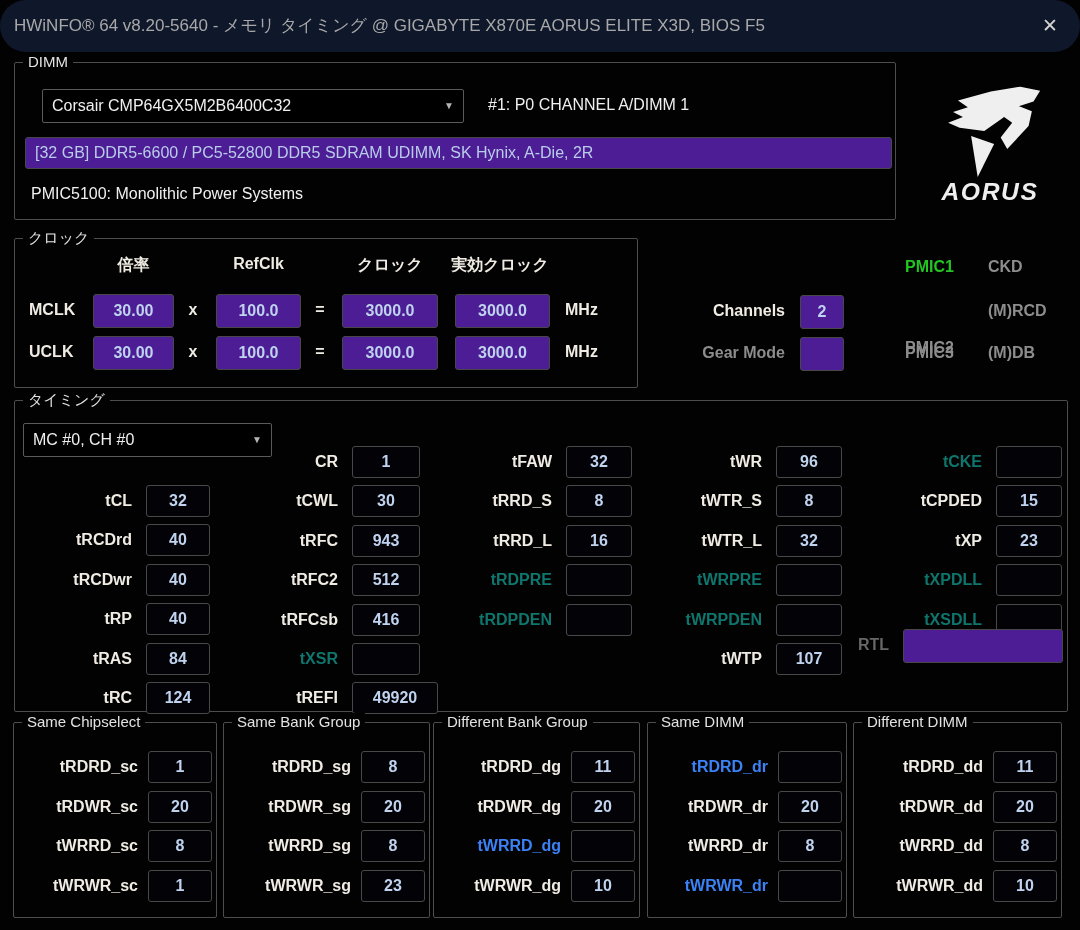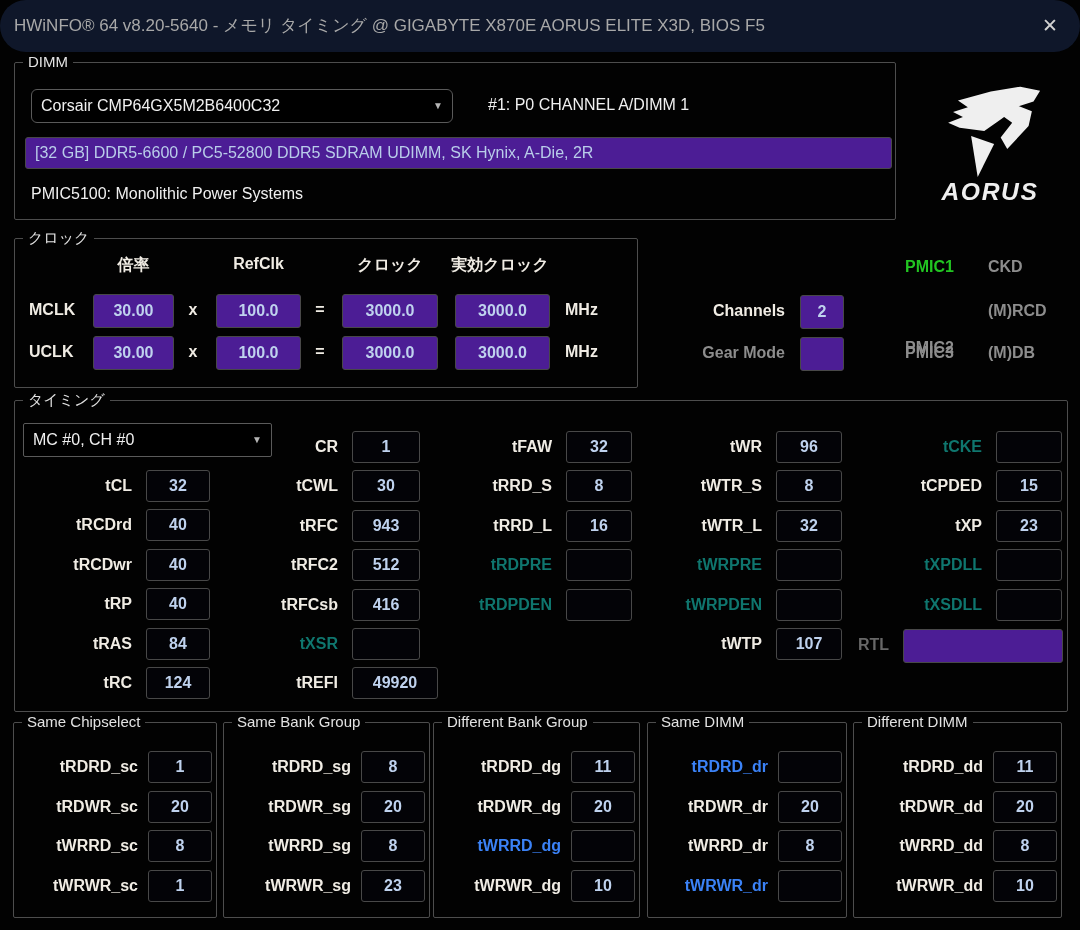--- a/index.html
+++ b/index.html
@@ -24,21 +24,21 @@
   .dd .arr{position:absolute;right:9px;top:0;line-height:32px;font-size:10px;color:#b5b5b5;}
   
   .lab{position:absolute;font-size:16px;font-weight:700;color:#f0ece4;white-space:nowrap;}
   .plain{position:absolute;font-size:16px;font-weight:400;color:#f0f0f0;white-space:nowrap;}
   .gray{color:#8d8d8d;}
   .dis{color:#676767;}
   .grn{color:#22c522;}
   .ctr{text-align:center;}
   .rt{text-align:right;}
   
-  .tcol{position:absolute;}
+  .tcol{position:absolute;margin-top:15px;}
   .trow{display:flex;align-items:center;height:32px;margin-bottom:7.4px;}
   .trow .tl{text-align:right;font-size:16px;font-weight:700;color:#f0ece4;white-space:nowrap;}
   .trow .tb{margin-left:14px;height:30px;background:#030307;border:1px solid #484848;border-radius:3px;
             display:flex;align-items:center;justify-content:center;flex:none;}
   .trow .tb .v{font-size:16px;font-weight:700;color:#bfd2ee;}
   .colA{left:14px;top:470px}.colA .tl{width:118px}.colA .tb{width:62px}
   .colB{left:200px;top:431px}.colB .tl{width:138px}.colB .tb{width:66px}
   .colB .wide .tb{width:84px}
   .colC{left:434px;top:431px}.colC .tl{width:118px}.colC .tb{width:64px}
   .colD{left:644px;top:431px}.colD .tl{width:118px}.colD .tb{width:64px}
@@ -61,21 +61,21 @@
 
 <div id="win">
 
   <div class="titlebar">
     <span class="title">HWiNFO® 64 v8.20-5640 - メモリ タイミング @ GIGABYTE X870E AORUS ELITE X3D, BIOS F5</span>
     <span class="close">✕</span>
   </div>
 
   <div class="grp" style="left:14px;top:62px;width:880px;height:156px;">
     <span class="glab">DIMM</span>
-    <div class="dd" style="left:16px;top:26px;width:420px;height:32px;border-radius:6px;">
+    <div class="dd" style="left:27px;top:26px;width:420px;height:32px;">
       <span class="ddv">Corsair CMP64GX5M2B6400C32</span>
       <span class="arr">▼</span>
     </div>
     <span class="plain" style="left:473px;top:26px;line-height:32px;">#1: P0 CHANNEL A/DIMM 1</span>
     <div class="box leftalign" style="left:10px;top:74px;width:856px;height:30px;">
       <span class="v">[32 GB] DDR5-6600 / PC5-52800 DDR5 SDRAM UDIMM, SK Hynix, A-Die, 2R</span>
     </div>
     <span class="plain" style="left:16px;top:116px;line-height:30px;">PMIC5100: Monolithic Power Systems</span>
   </div>
 

